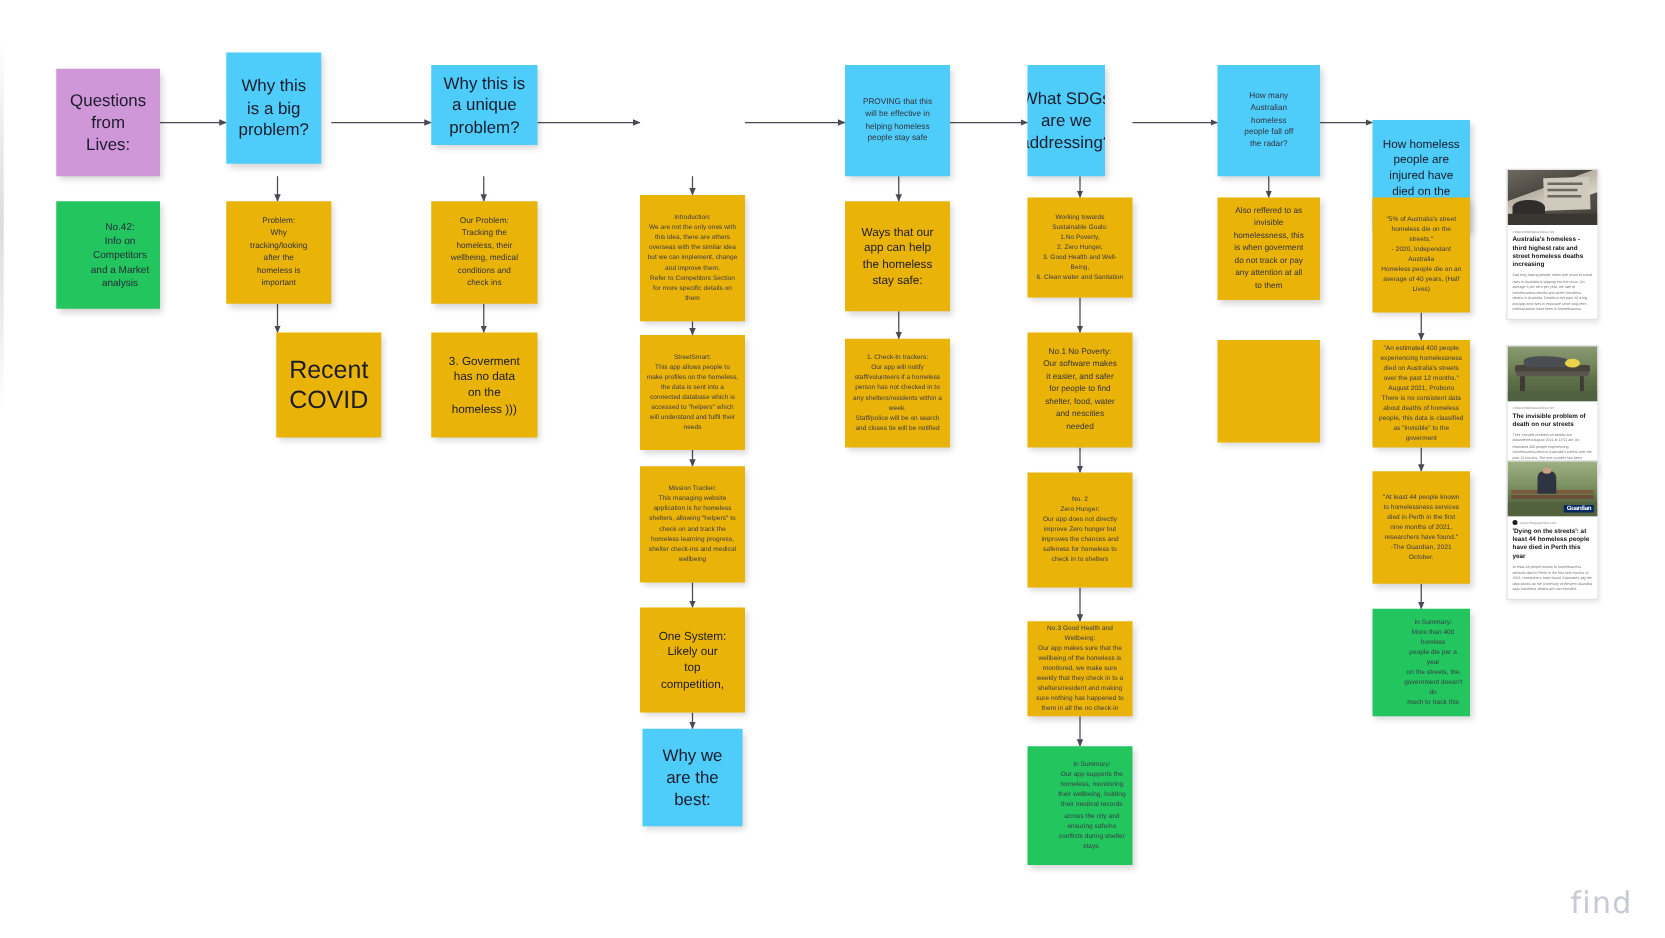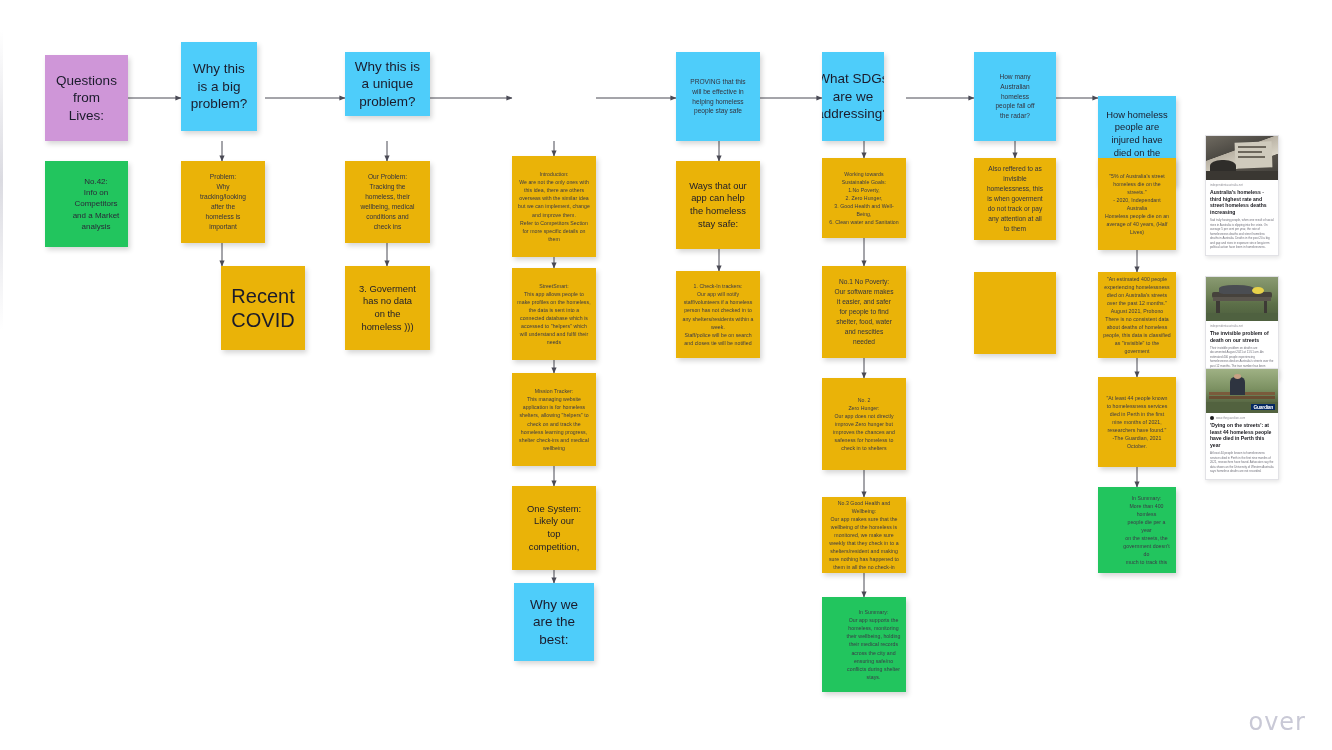--- a/index.html
+++ b/index.html
@@ -371,15 +371,15 @@
     <div class="body">
       <div class="src-row">
         <span class="favicon"></span>
         <span class="src" style="margin:0;">www.theguardian.com</span>
       </div>
       <span class="headline">'Dying on the streets': at least 44 homeless people have died in Perth this year</span>
       <span class="blurb">At least 44 people known to homelessness services died in Perth in the first nine months of 2021, researchers have found. Advocates say the data shows an the University of Western Australia says homeless deaths are not recorded.</span>
     </div>
   </div>
 
-  <div class="watermark">over</div>
+  <div class="watermark">find</div>
 
 </div>
 
 </body></html>

